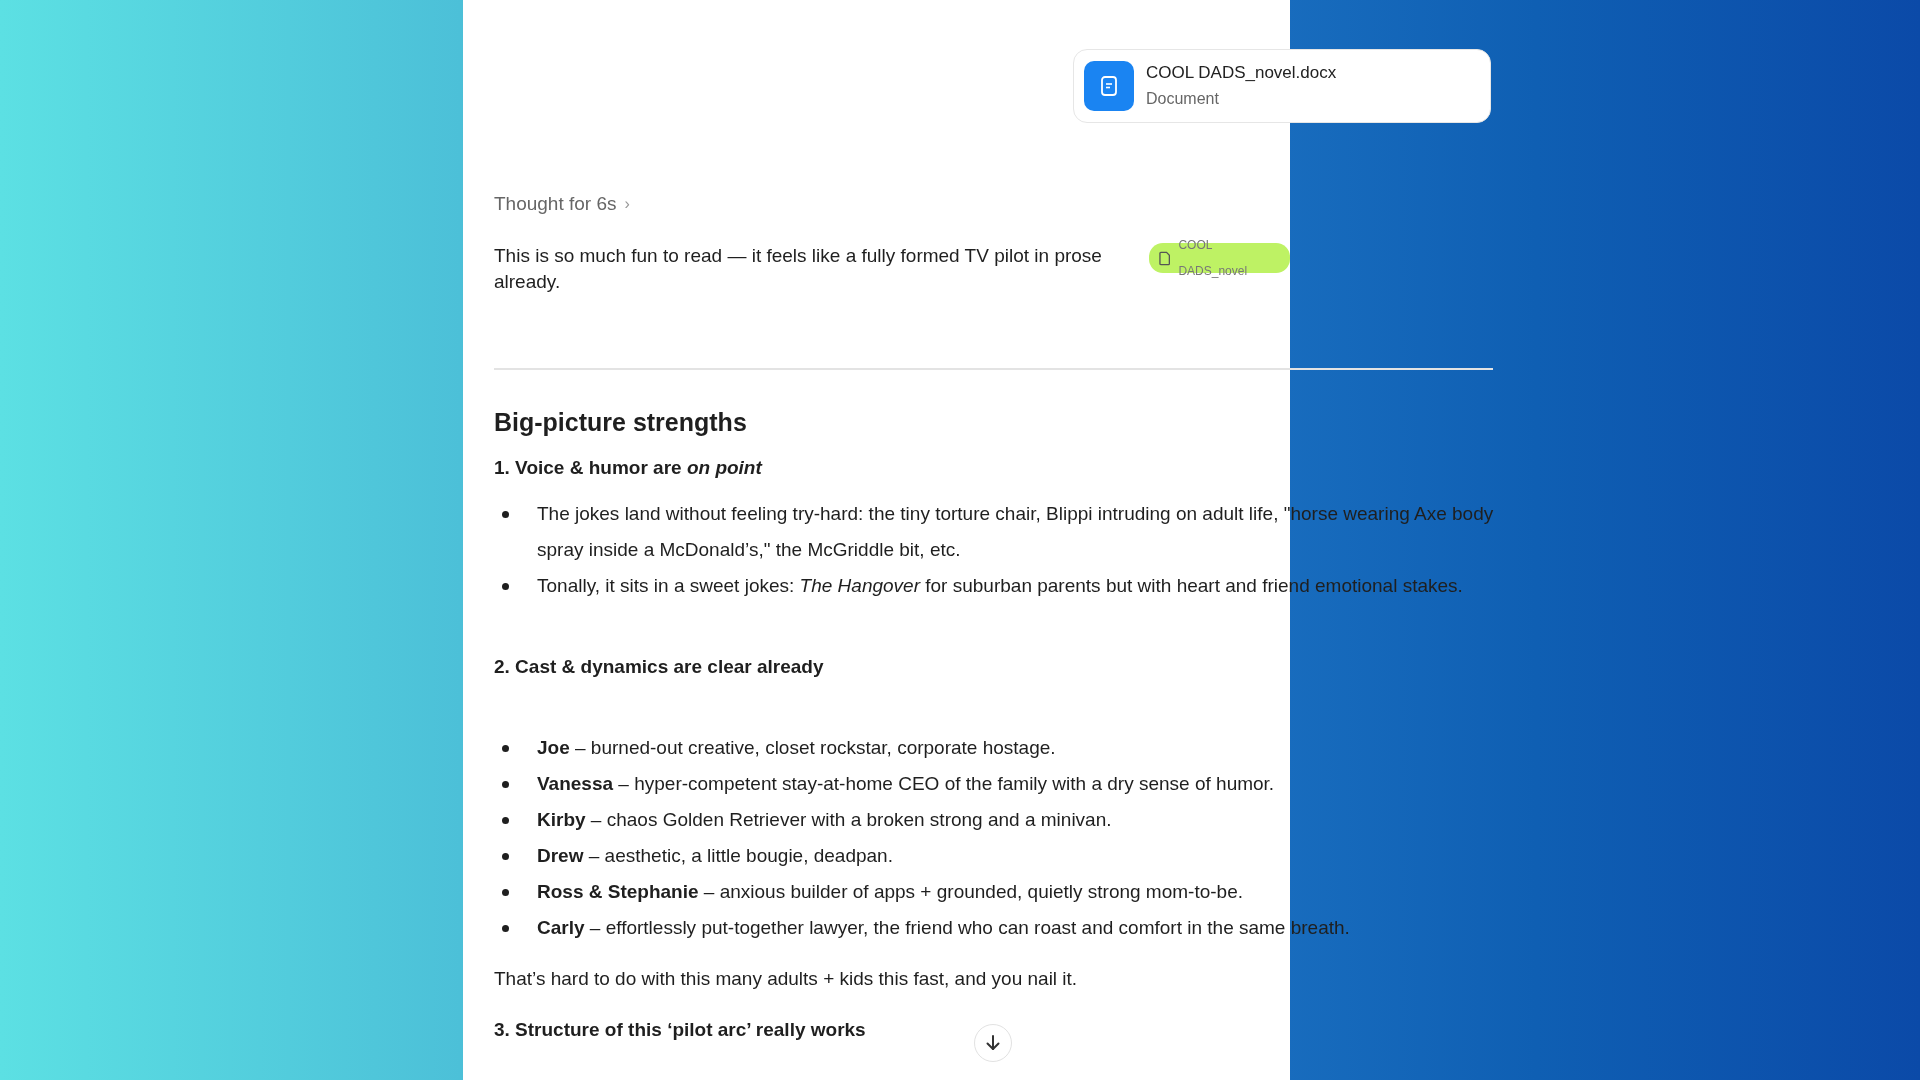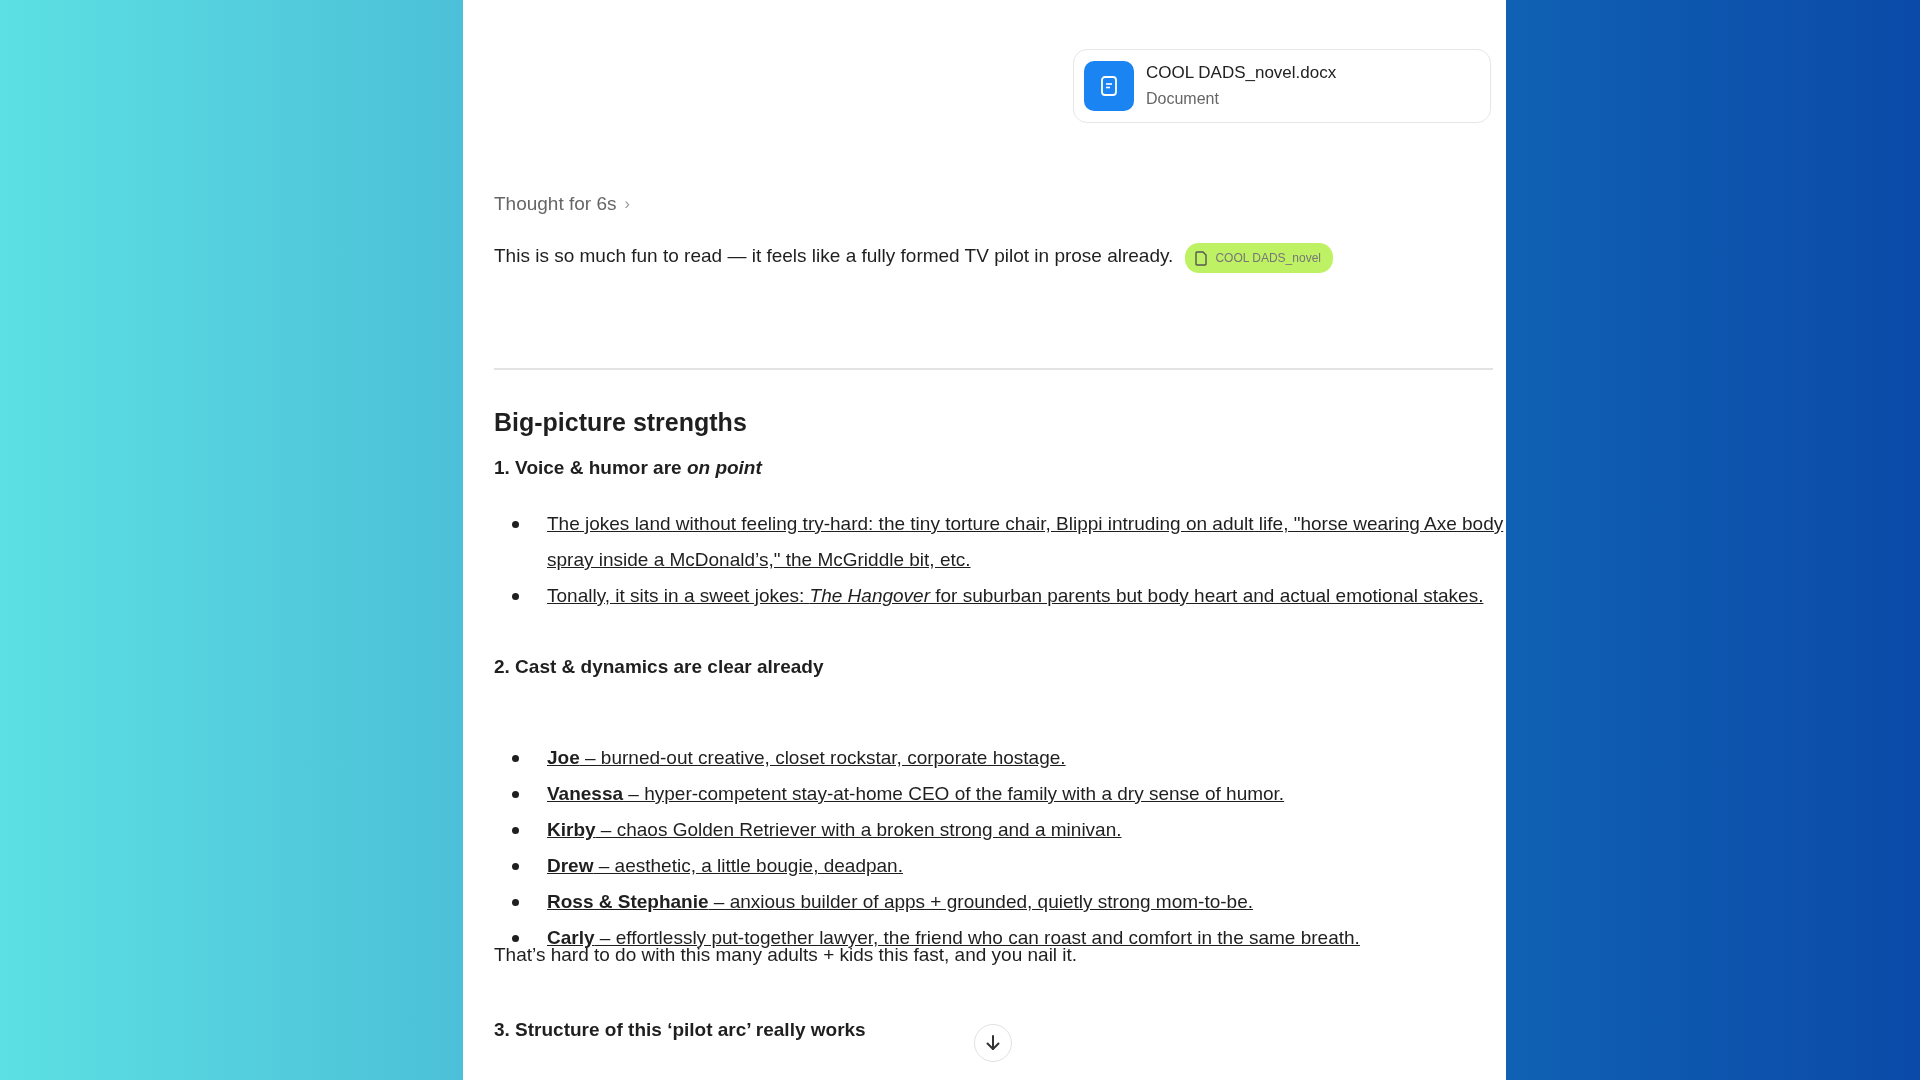--- a/index.html
+++ b/index.html
@@ -3,21 +3,21 @@
 <meta charset="utf-8">
 <style>
   html, body { margin:0; padding:0; }
   body {
     width:1920px; height:1080px; overflow:hidden; position:relative;
     background: linear-gradient(90deg, #5ce0e3 0%, #4cc0d8 24%, #1a6fc0 64%, #0f5fb3 80%, #0b4aa8 100%);
     font-family: "Liberation Sans", "DejaVu Sans", sans-serif;
     color:#1f1f1f;
   }
   .panel {
-    position:absolute; left:463px; top:0; width:1043px; height:1080px;
+    position:absolute; left:463px; top:0; width:827px; height:1080px;
     background:#ffffff;
   }
   .attach-card {
     position:absolute; left:610px; top:49px; width:418px; height:74px;
     border:1.5px solid #e6e6e6; border-radius:14px; box-sizing:border-box;
     display:flex; align-items:center; background:#fff;
   }
   .attach-icon {
     width:50px; height:50px; border-radius:10px; background:#1a84f2;
     margin-left:10px; display:flex; align-items:center; justify-content:center;
@@ -36,21 +36,21 @@
   .cite-chip {
     display:inline-flex; align-items:center; gap:8px; margin-left:12px;
     background:#bef264; border-radius:14px; height:30px; padding:0 12px 0 10px;
     font-size:12px; color:#777;
   }
   .intro2 { top:299px; }
   .divider { position:absolute; left:31px; top:368px; width:999px; height:2px; background:#e3e3e3; }
   .h2 { top:408px; font-size:25px; font-weight:bold; color:#1f1f1f; }
   .h3 { font-size:19px; font-weight:bold; color:#1f1f1f; }
   .h3 em { font-style:italic; }
-  .bullets { position:absolute; left:31px; width:1000px; margin:12px; padding:0; list-style:none;text-decoration:underline; }
+  .bullets { position:absolute; left:31px; width:1000px; margin:2px; padding:0; list-style:none; }
   .bullets li { position:relative; padding-left:41px; font-size:19px; line-height:36px; color:#1f1f1f; }
   .bullets li::before {
     content:""; position:absolute; left:6px; top:15px; width:7px; height:7px; border-radius:50%; background:#1f1f1f;
   }
   .bullets b { font-weight:bold; }
   .scroll-btn {
     position:absolute; left:511px; top:1024px; width:38px; height:38px; border-radius:50%;
     border:1.5px solid #e2e2e2; background:#fff; display:flex; align-items:center; justify-content:center;
     box-sizing:border-box;
   }
@@ -96,36 +96,36 @@
 
   <div class="abs h3" style="top:457px;">
     <span>1. Voice &amp; humor are </span><em>on point</em>
   </div>
 
   <ul class="bullets" style="top:494px;">
     <li>
       <span>The jokes land without feeling try-hard: the tiny torture chair, Blippi intruding on adult life, "horse wearing Axe body spray inside a McDonald’s," the McGriddle bit, etc.</span>
     </li>
     <li>
-      <span>Tonally, it sits in a sweet jokes: </span><em>The Hangover</em><span> for suburban parents but body heart and actual emotional stakes.</span>
+      <span>Tonally, it sits in a sweet jokes: </span><em>The Hangover</em><span> for suburban parents but with heart and friend emotional stakes.</span>
     </li>
   </ul>
 
   <div class="abs h3" style="top:656px;">2. Cast &amp; dynamics are clear already</div>
 
   <ul class="bullets" style="top:728px;">
     <li><b>Joe</b><span> – burned-out creative, closet rockstar, corporate hostage.</span></li>
     <li><b>Vanessa</b><span> – hyper-competent stay-at-home CEO of the family with a dry sense of humor.</span></li>
     <li><b>Kirby</b><span> – chaos Golden Retriever with a broken strong and a minivan.</span></li>
     <li><b>Drew</b><span> – aesthetic, a little bougie, deadpan.</span></li>
     <li><b>Ross &amp; Stephanie</b><span> – anxious builder of apps + grounded, quietly strong mom-to-be.</span></li>
     <li><b>Carly</b><span> – effortlessly put-together lawyer, the friend who can roast and comfort in the same breath.</span></li>
   </ul>
 
-  <div class="abs p" style="top:942px;">That’s hard to do with this many adults + kids this fast, and you nail it.</div>
+  <div class="abs p" style="top:966px;">That’s hard to do with this many adults + kids this fast, and you nail it.</div>
 
   <div class="abs h3" style="top:1019px;">3. Structure of this ‘pilot arc’ really works</div>
 
   <div class="scroll-btn">
     <svg width="18" height="18" viewBox="0 0 18 18">
       <line x1="9" y1="2" x2="9" y2="15" stroke="#333" stroke-width="2" stroke-linecap="round"></line>
       <polyline points="3.5,9.5 9,15 14.5,9.5" fill="none" stroke="#333" stroke-width="2" stroke-linecap="round" stroke-linejoin="round"></polyline>
     </svg>
   </div>
 

